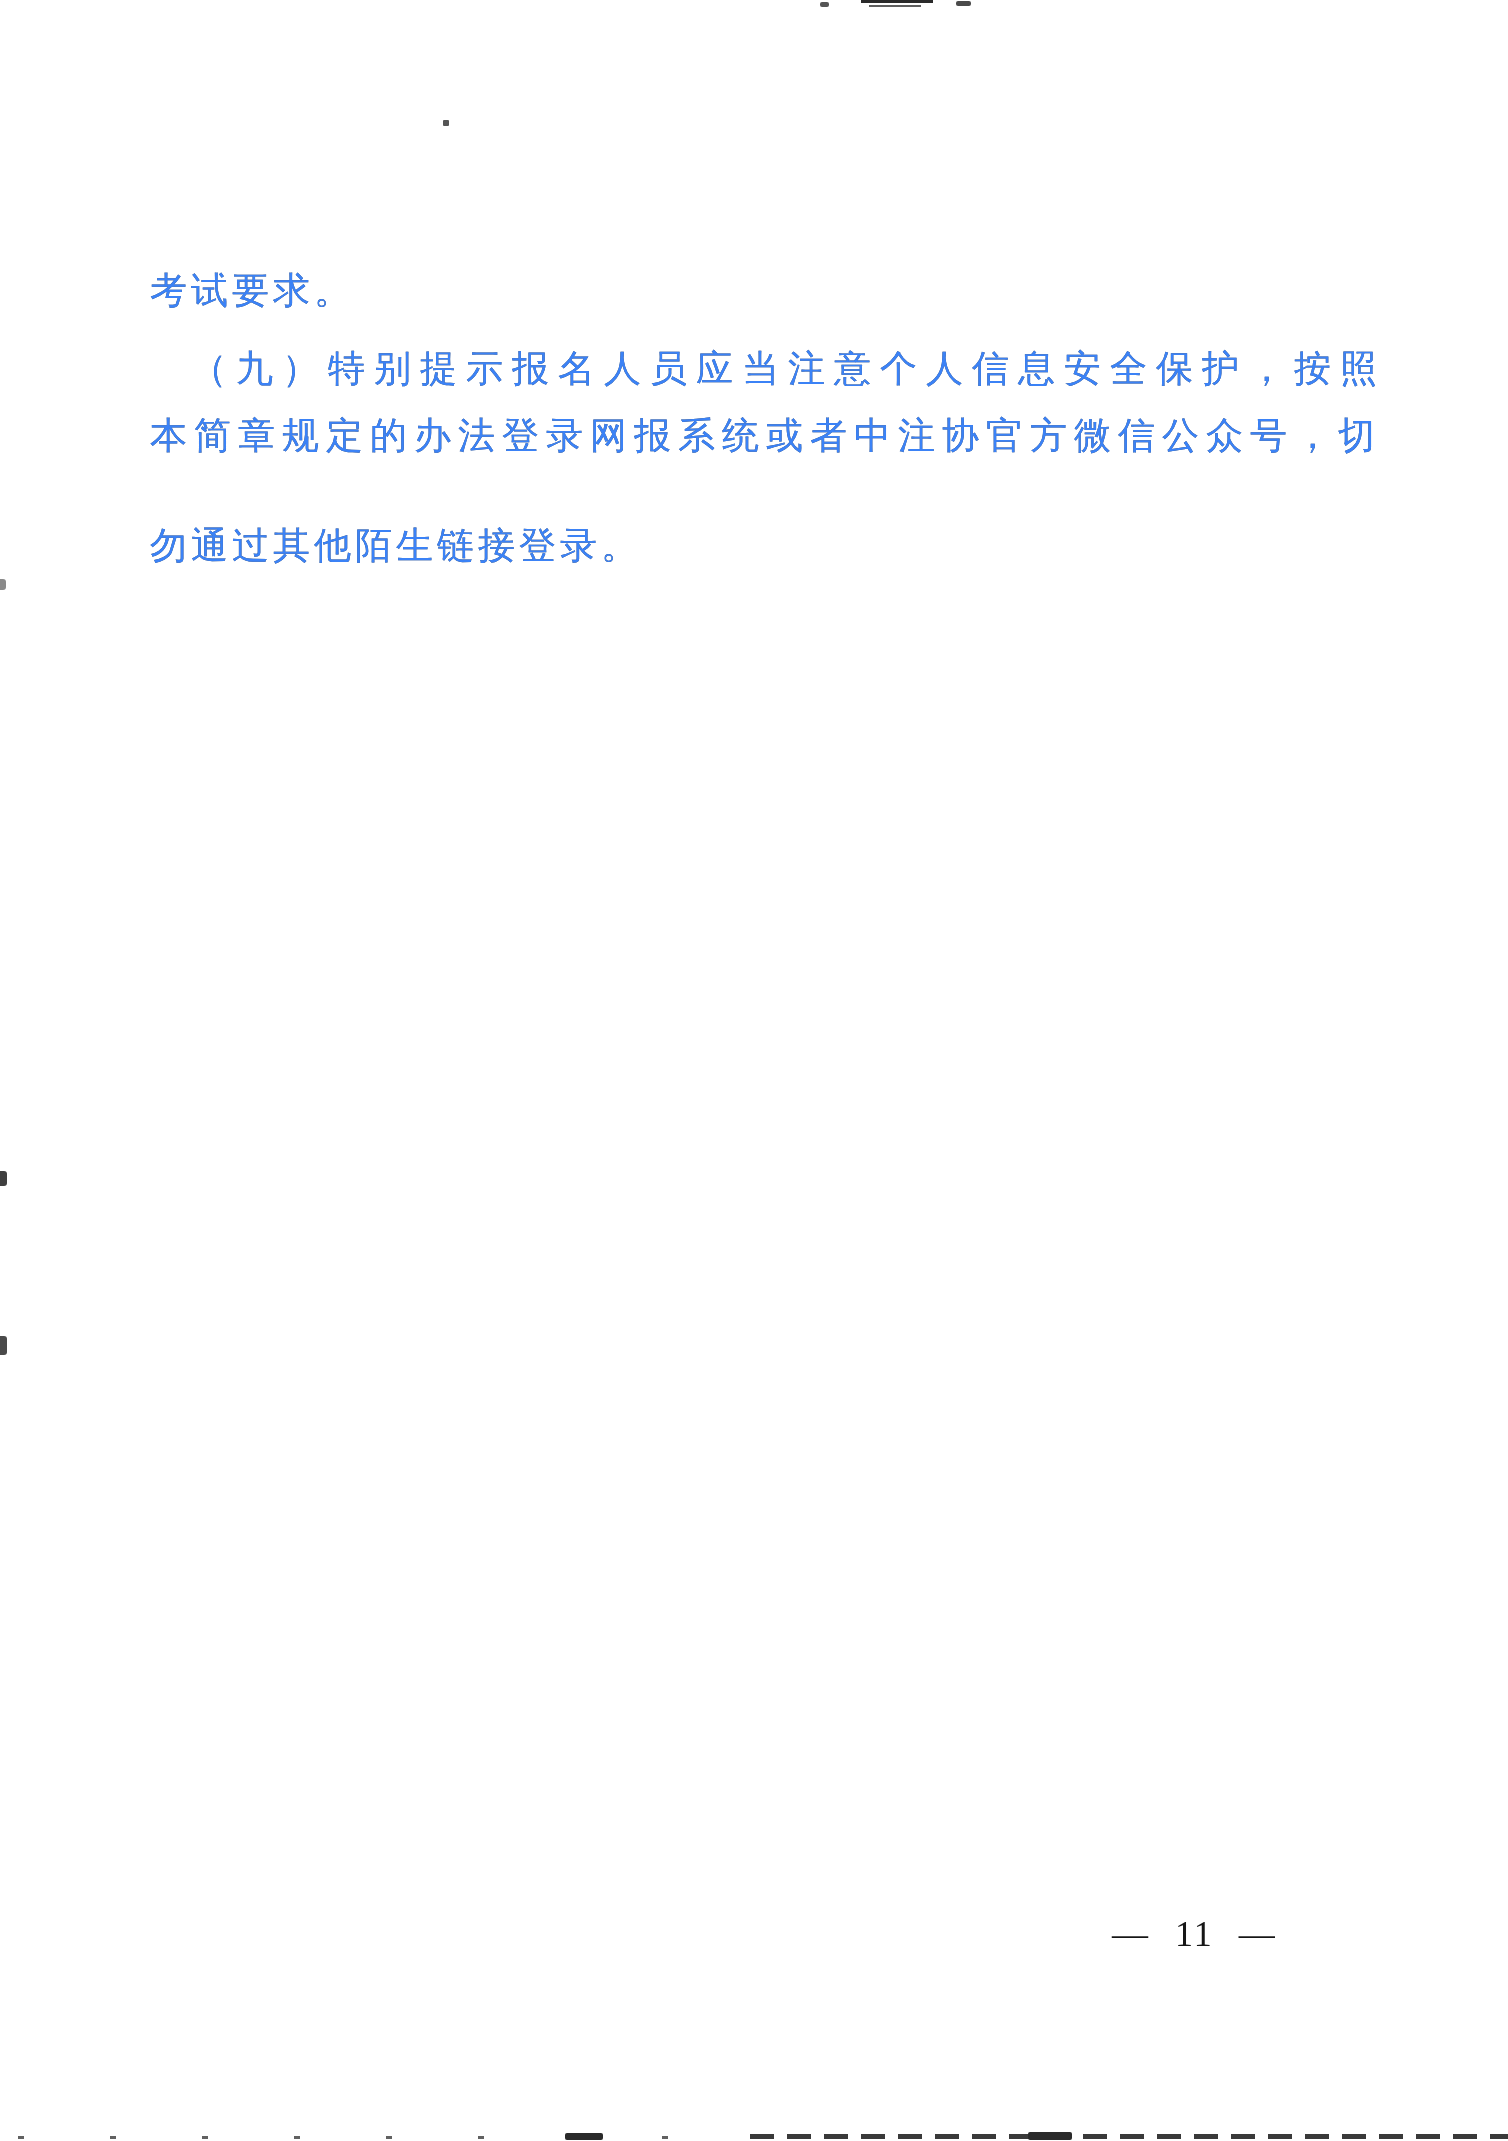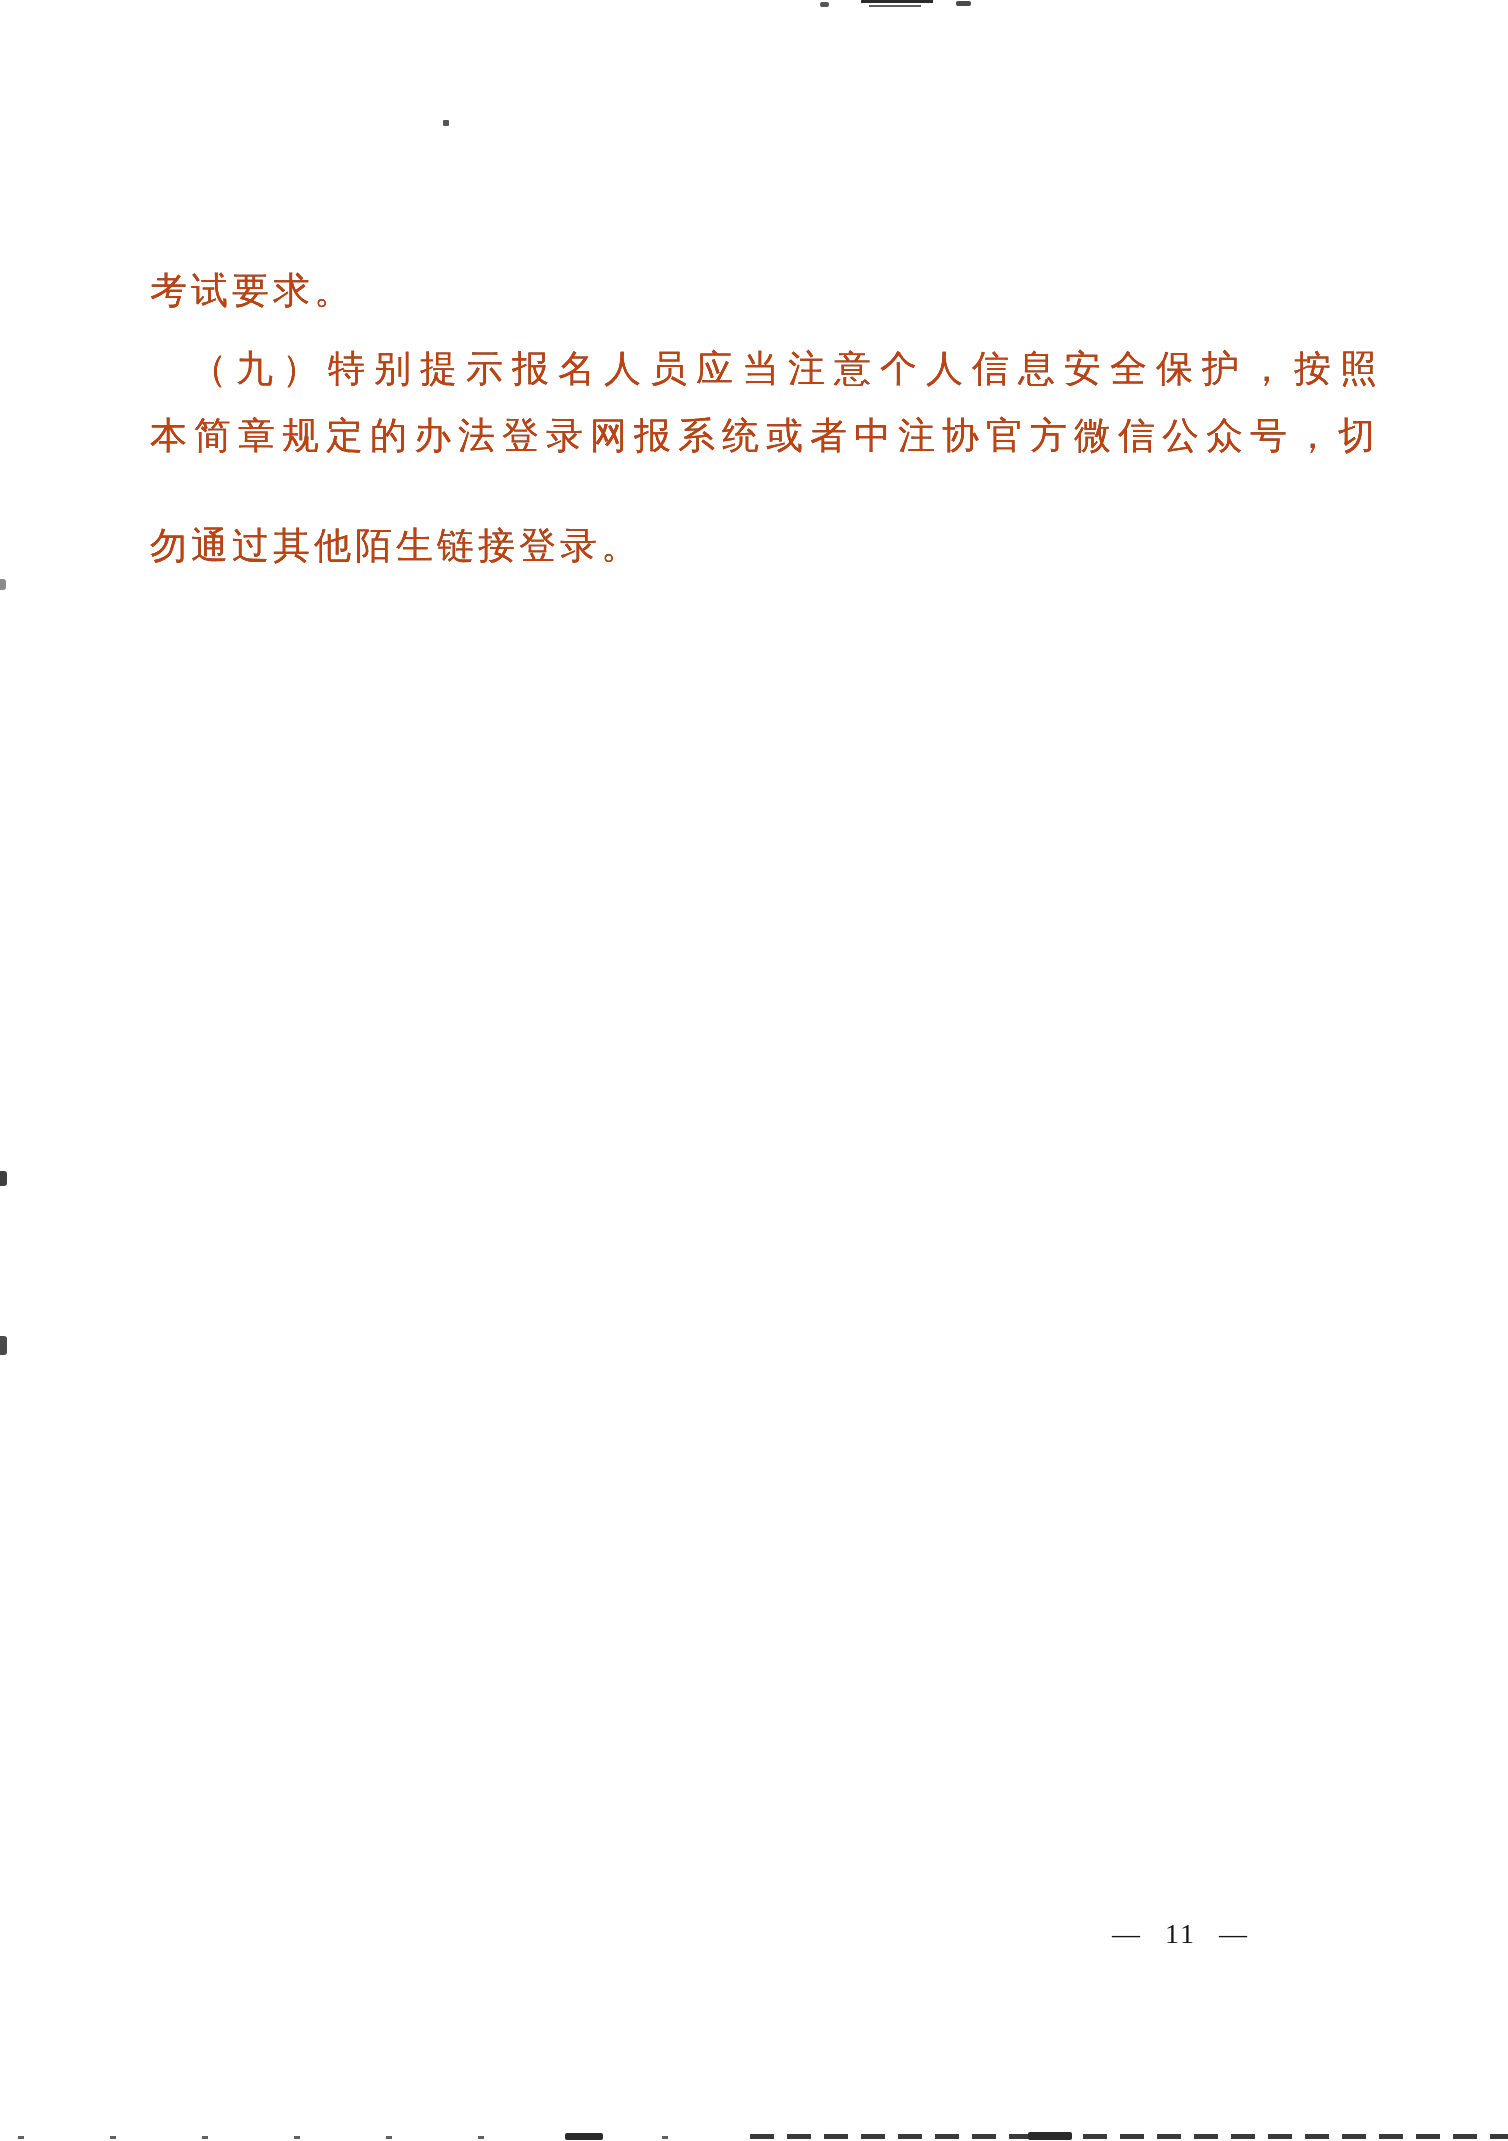--- a/index.html
+++ b/index.html
@@ -16,21 +16,21 @@
     overflow: hidden;
     font-family: "Liberation Serif", "DejaVu Serif", serif;
     color: #1b1b1b;
   }
   .text-line {
     position: absolute;
     white-space: nowrap;
     font-size: 37px;
     line-height: 42px;
     height: 42px;
-    color: #c2410c;
+    color: #3b82f6;
     
     text-shadow: 0 0 0.4px #444;
   }
   .line-1 {
     left: 150px;
     top: 270px;
     letter-spacing: 4px;
   }
   .line-2 {
     left: 190px;
@@ -45,21 +45,21 @@
   .line-4 {
     left: 150px;
     top: 481px;
     letter-spacing: 4px;
     margin-top: 44px;
   }
   .page-number {
     position: absolute;
     left: 1112px;
     top: 1914px;
-    font-size: 28px;
+    font-size: 36px;
     line-height: 40px;
     letter-spacing: 2px;
     word-spacing: 14px;
     color: #161616;
     white-space: nowrap;
   }
   
   .artifact {
     position: absolute;
     background: #2a2a2a;

